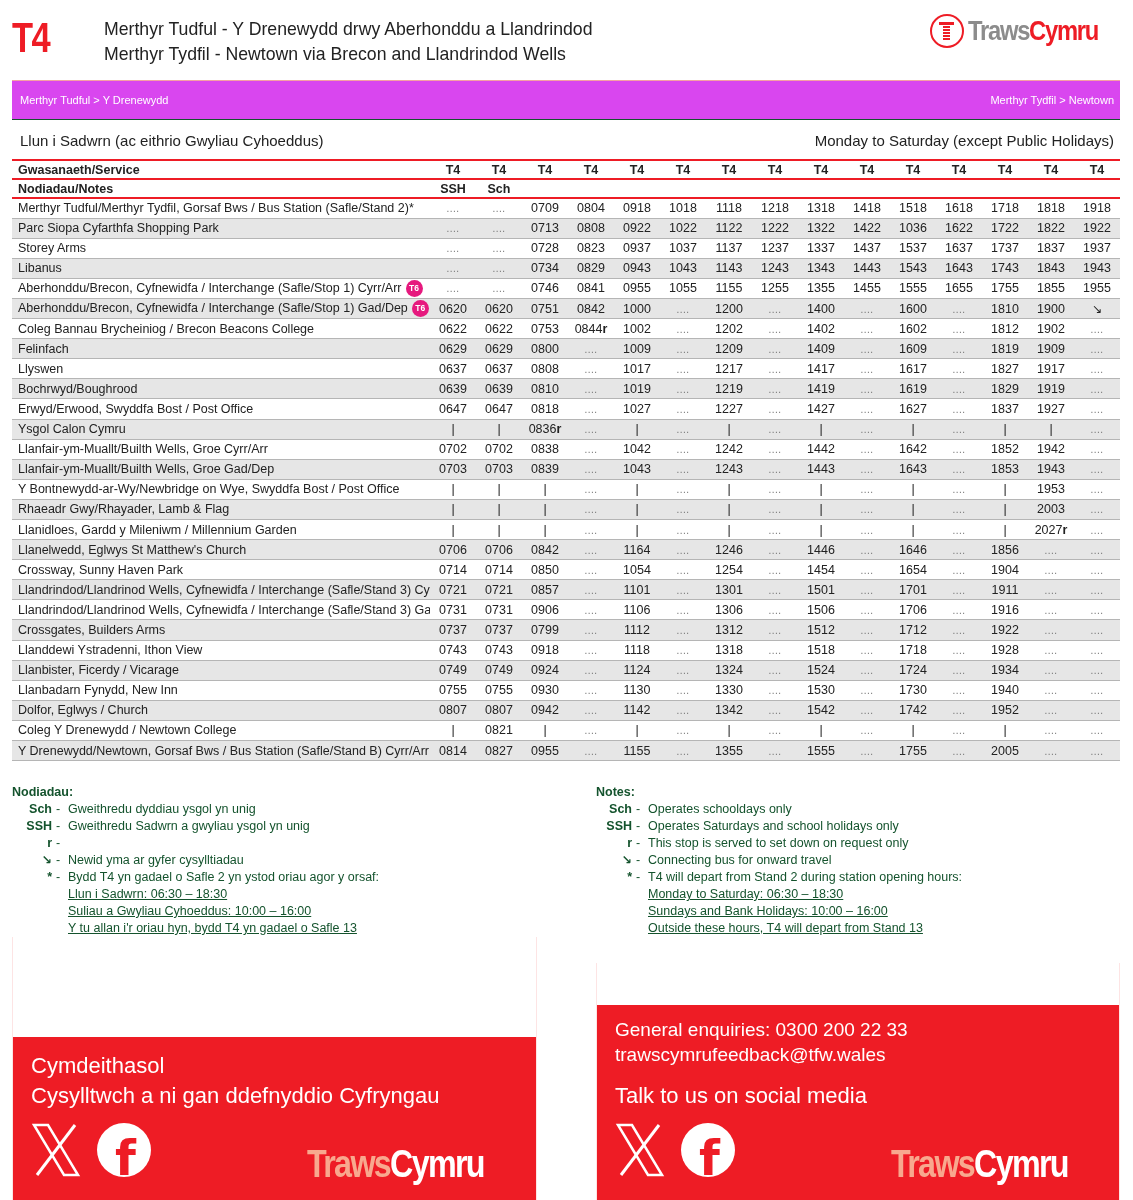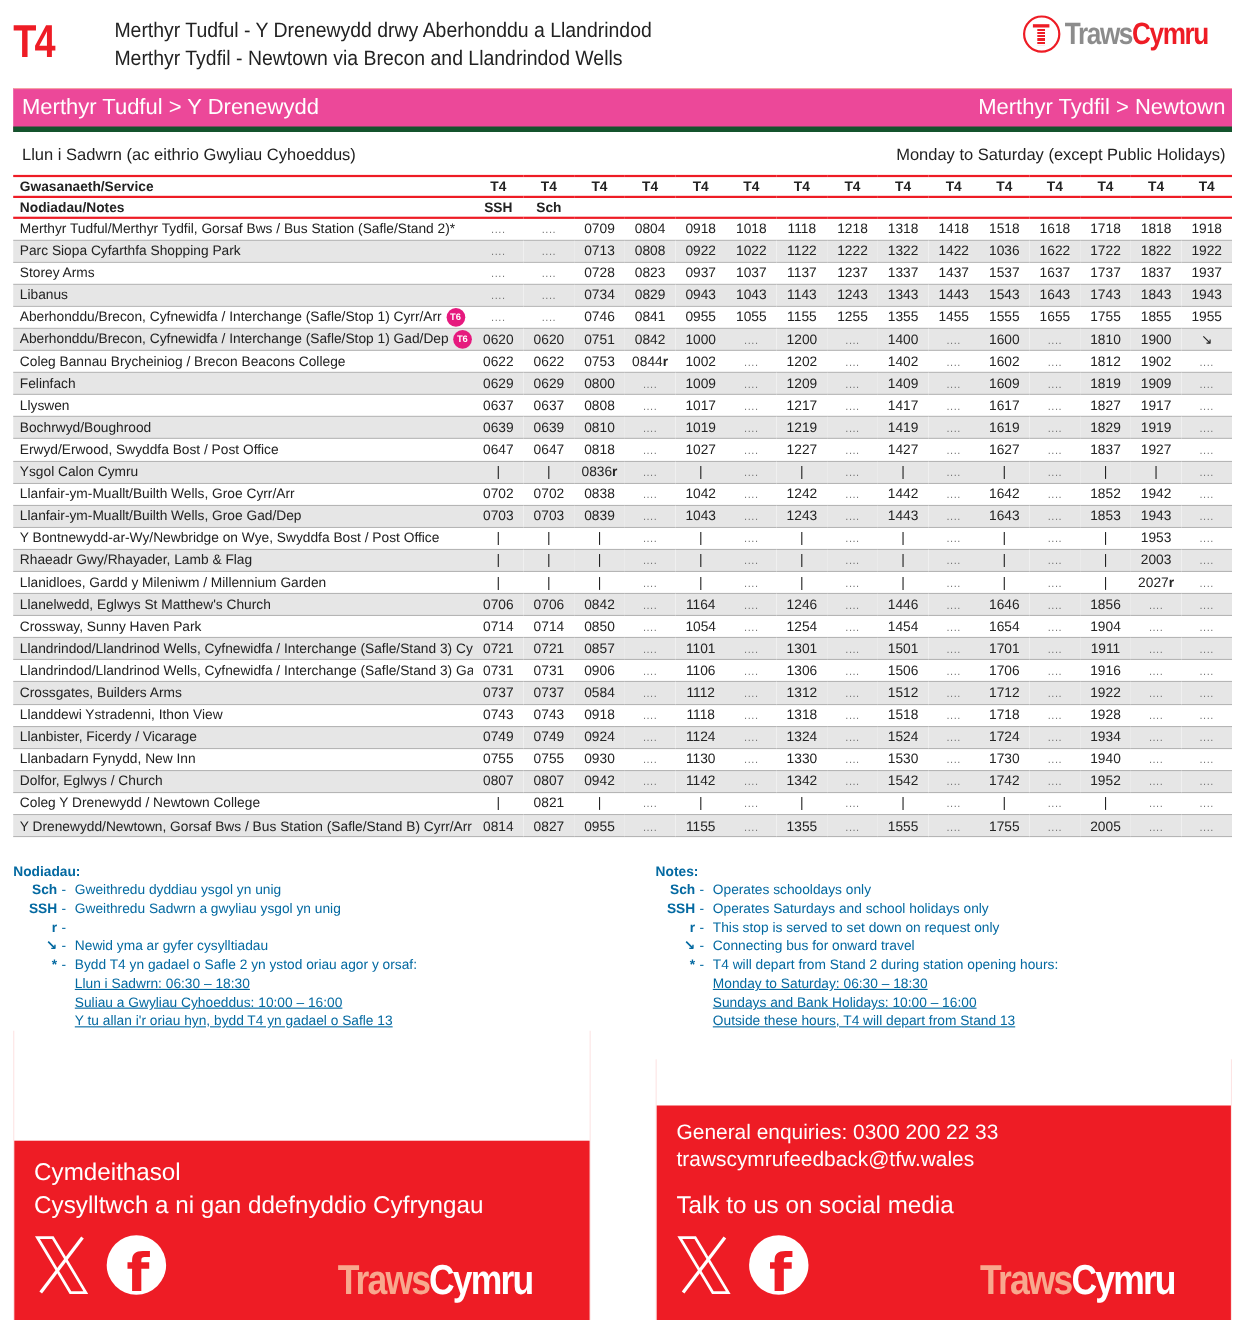--- a/index.html
+++ b/index.html
@@ -10,35 +10,35 @@
   .route-code { position: absolute; left: 12px; top: 14px; font-size: 42px; font-weight: bold; color: #ee1c25; letter-spacing: -2px; transform: scaleX(0.82); transform-origin: left; line-height: 48px; }
   .titles { position: absolute; left: 104px; top: 16px; font-size: 19px; line-height: 25px; color: #222; transform: scaleX(0.93); transform-origin: left; }
   .logo { position: absolute; right: 12px; top: 14px; display: flex; align-items: center; gap: 4px; }
   .logo-mark { width: 34px; height: 34px; border: 2.5px solid #ee1c25; border-radius: 50%; position: relative; }
   .logo-mark .tbar { position: absolute; left: 7px; top: 6px; width: 15px; height: 3px; background: #ee1c25; }
   .logo-mark .tstem { position: absolute; left: 11px; top: 10px; width: 7px; height: 15px; background: repeating-linear-gradient(#ee1c25 0 2px, #fff 2px 3px); }
   .logo-text { font-size: 28px; font-weight: bold; letter-spacing: -1.5px; transform: scaleX(0.85); transform-origin: left; }
   .logo-text .a { color: #8c8c8c; }
   .logo-text .b { color: #ee1c25; }
 
-  .dir-bar { position: absolute; left: 12px; top: 80px; width: 1108px; height: 40px; background: #ec4899; border-top: 1px solid #f6a1a4; border-bottom: 5px solid #14532d; color: #fff; font-size: 20px; display: flex; justify-content: space-between; align-items: center; padding: 0 6px 0 8px; }
+  .dir-bar { position: absolute; left: 12px; top: 80px; width: 1108px; height: 40px; background: #d946ef; border-top: 1px solid #f6a1a4; border-bottom: 1px solid #14532d; color: #fff; font-size: 11px; display: flex; justify-content: space-between; align-items: center; padding: 0 6px 0 8px; }
   .days { position: absolute; left: 12px; top: 128px; width: 1108px; height: 24px; display: flex; justify-content: space-between; align-items: center; padding: 0 6px 0 8px; font-size: 15px; color: #222; }
 
   table.tt { position: absolute; left: 12px; top: 159px; width: 1108px; border-collapse: collapse; table-layout: fixed; font-size: 12.5px; }
   table.tt col.stop { width: 418px; }
   table.tt td { height: 20.1px; padding: 0; border-bottom: 1.5px solid #b5b5b5; white-space: nowrap; overflow: hidden; text-align: center; color: #222; }
   table.tt td.name { text-align: left; padding-left: 6px; font-size: 12.5px; }
   table.tt tr.hdr td { border-top: 2px solid #ee1c25; border-bottom: 2px solid #ee1c25; font-weight: bold; height: 19px; }
   table.tt tr.hdr td.name { font-weight: bold; }
   table.tt tr.shade td { background: #e6e6e6; }
   .dots { color: #777; font-size: 10px; letter-spacing: 0.5px; }
   .badge { display: inline-block; width: 17px; height: 17px; border-radius: 50%; background: #e6197e; color: #fff; font-size: 8.5px; font-weight: bold; line-height: 17px; text-align: center; vertical-align: middle; margin-left: 4px; }
   .r { font-weight: bold; }
 
-  .notes { position: absolute; top: 784px; font-size: 12.5px; line-height: 17px; color: #0369a1; }
+  .notes { position: absolute; top: 784px; font-size: 12.5px; line-height: 17px; color: #14532d; }
   .notes.cy { left: 12px; }
   .notes.en { left: 596px; }
   .notes .title { font-weight: bold; }
   .notes .row { display: flex; }
   .notes .sym { width: 44px; text-align: right; font-weight: bold; padding-right: 4px; }
   .notes.en .sym { width: 40px; }
   .notes .dash { width: 12px; }
   .notes .cont { padding-left: 56px; text-decoration: underline; }
   .notes.en .cont { padding-left: 52px; }
 
@@ -517,21 +517,21 @@
         <td><span>1706</span></td>
         <td><span class="dots">....</span></td>
         <td><span>1916</span></td>
         <td><span class="dots">....</span></td>
         <td><span class="dots">....</span></td>
       </tr>
       <tr class="shade">
         <td class="name"><span>Crossgates, Builders Arms</span></td>
         <td><span>0737</span></td>
         <td><span>0737</span></td>
-        <td><span>0584</span></td>
+        <td><span>0799</span></td>
         <td><span class="dots">....</span></td>
         <td><span>1112</span></td>
         <td><span class="dots">....</span></td>
         <td><span>1312</span></td>
         <td><span class="dots">....</span></td>
         <td><span>1512</span></td>
         <td><span class="dots">....</span></td>
         <td><span>1712</span></td>
         <td><span class="dots">....</span></td>
         <td><span>1922</span></td>

